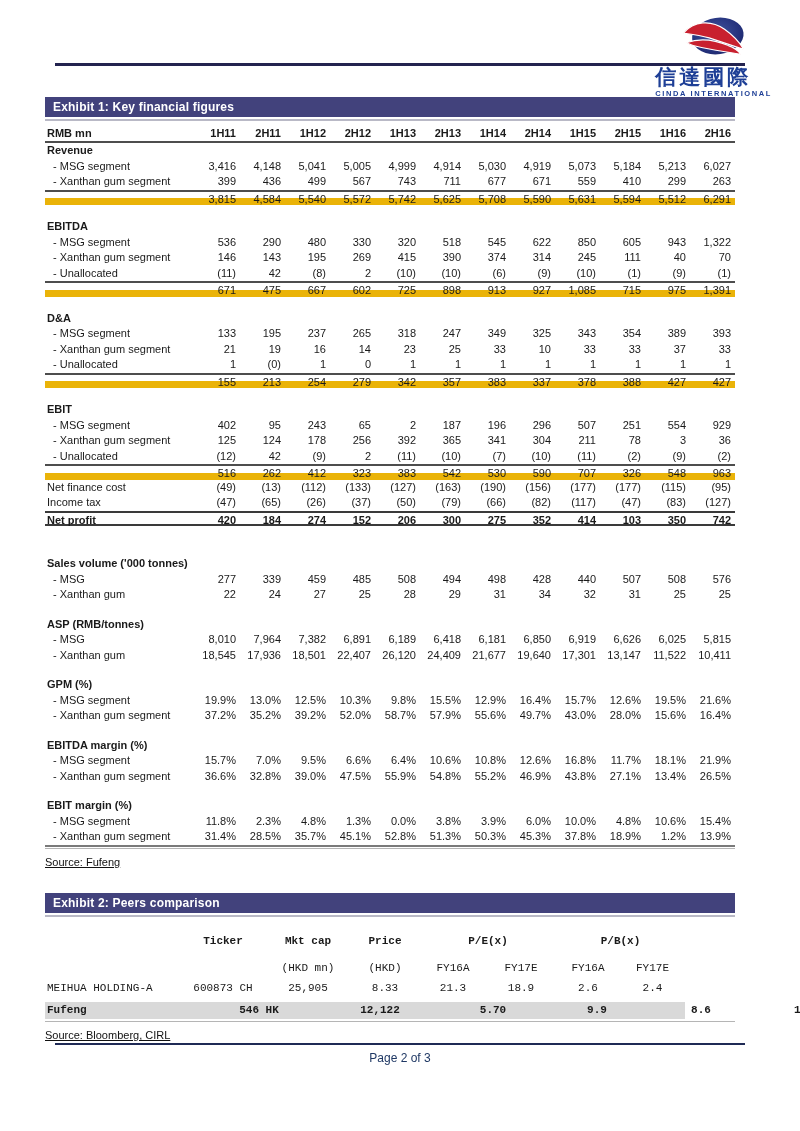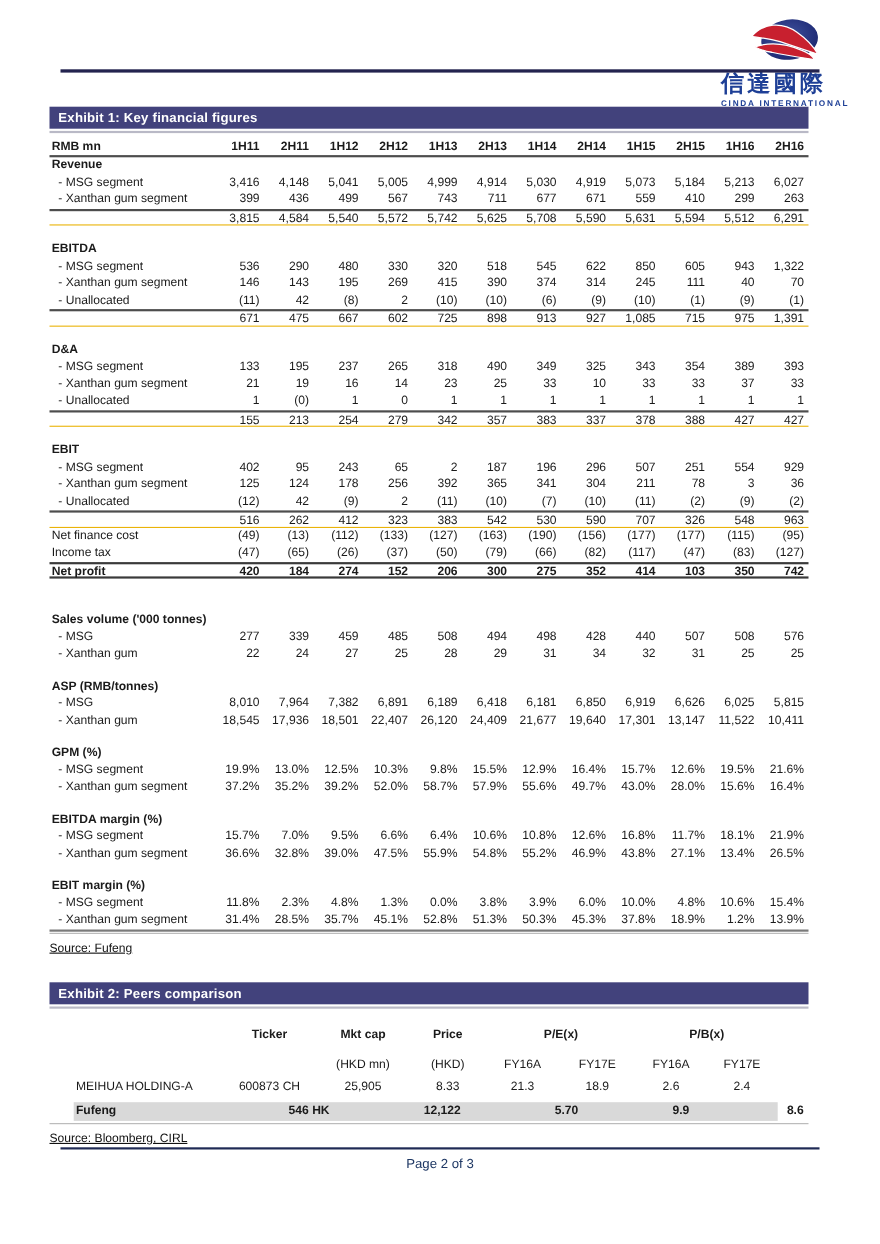--- a/index.html
+++ b/index.html
@@ -36,29 +36,29 @@
   
   .t1{font-size:11px;}
   .t1 .row,.t1 .hdr{display:grid;grid-template-columns:150px repeat(12,45px);align-items:center;}
   .t1 .hdr{font-weight:bold;height:18px;border-bottom:2px solid #4d4d4d;margin-top:2px;}
   .t1 .cell{white-space:nowrap;overflow:visible;}
   .t1 .num{text-align:right;padding-right:4px;}
   .t1 .label{padding-left:2px;text-align:left;}
   .t1 .row{height:15.5px;line-height:15.5px;}
   .t1 .section .label{font-weight:bold;}
   .t1 .item .label{padding-left:8px;}
-  .t1 .total{border-top:2px solid #4d4d4d;border-bottom:1px solid #eab308;}
+  .t1 .total{border-top:2px solid #4d4d4d;border-bottom:7px solid #eab308;}
   .t1 .grand{font-weight:bold;border-top:2px solid #3a3a3a;border-bottom:2px solid #3a3a3a;}
   .t1 .spacer{height:14px;}
   .t1 .spacer.large{height:30px;}
   .t1-bottom{height:4px;border-top:2px solid #7a7a7a;border-bottom:1px solid #b5b5b5;}
   .source{font-size:11px;margin-top:7px;color:#111;text-decoration:underline;}
 
   
-  .t2{font-size:11px;margin-left:22px;width:640px;}
+  .t2{font-size:11px;width:640px;font-family:Liberation Mono, monospace;}
   .t2 .g{display:grid;grid-template-columns:135px 86px 84px 70px 66px 70px 64px 65px;align-items:center;}
   .t2 .c{text-align:center;white-space:nowrap;}
   .t2 .n{text-align:left;padding-left:2px;white-space:nowrap;}
   .t2 .h1{font-weight:bold;margin-top:14px;height:16px;}
   .t2 .span2{grid-column:span 2;}
   .t2 .h2{margin-top:11px;height:15px;}
   .t2 .drow{height:17px;line-height:17px;margin-top:5px;}
   .t2 .drow.hl{background:var(--hl-grey);font-weight:bold;gap:36px;}
   .t2-bottom{height:1px;background:#b5b5b5;margin-top:2px;}
 
@@ -232,21 +232,21 @@
           <div class="row section">
             <span class="cell label">D&amp;A</span>
           </div>
           <div class="row item">
             <span class="cell label">- MSG segment</span>
             <span class="cell num">133</span>
             <span class="cell num">195</span>
             <span class="cell num">237</span>
             <span class="cell num">265</span>
             <span class="cell num">318</span>
-            <span class="cell num">490</span>
+            <span class="cell num">247</span>
             <span class="cell num">349</span>
             <span class="cell num">325</span>
             <span class="cell num">343</span>
             <span class="cell num">354</span>
             <span class="cell num">389</span>
             <span class="cell num">393</span>
           </div>
           <div class="row item">
             <span class="cell label">- Xanthan gum segment</span>
             <span class="cell num">21</span>

